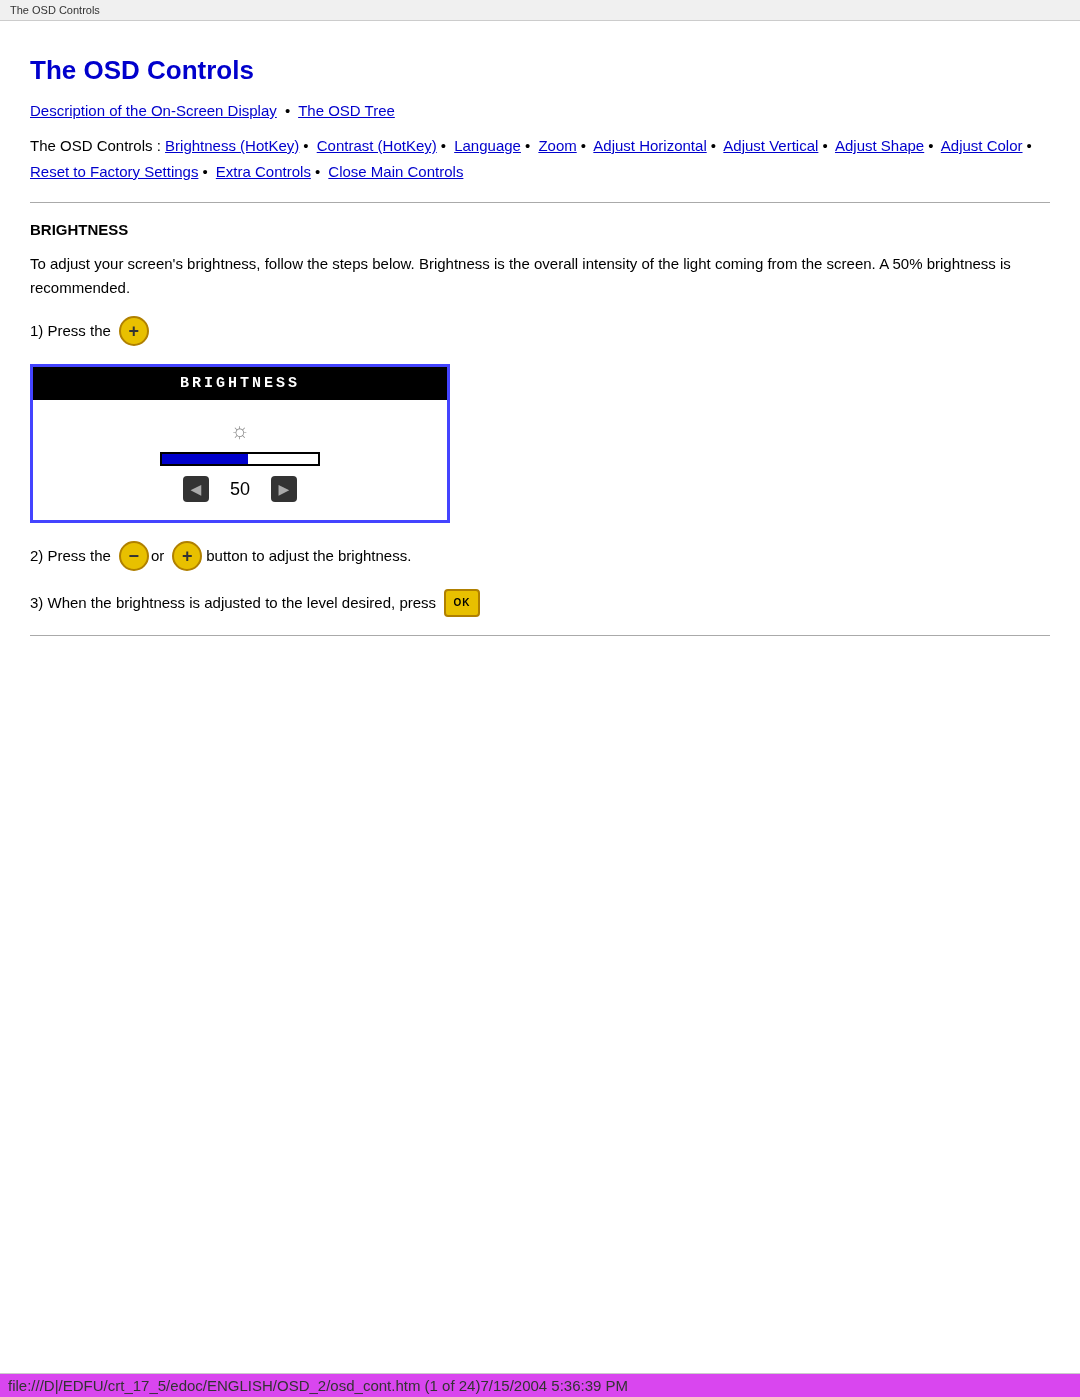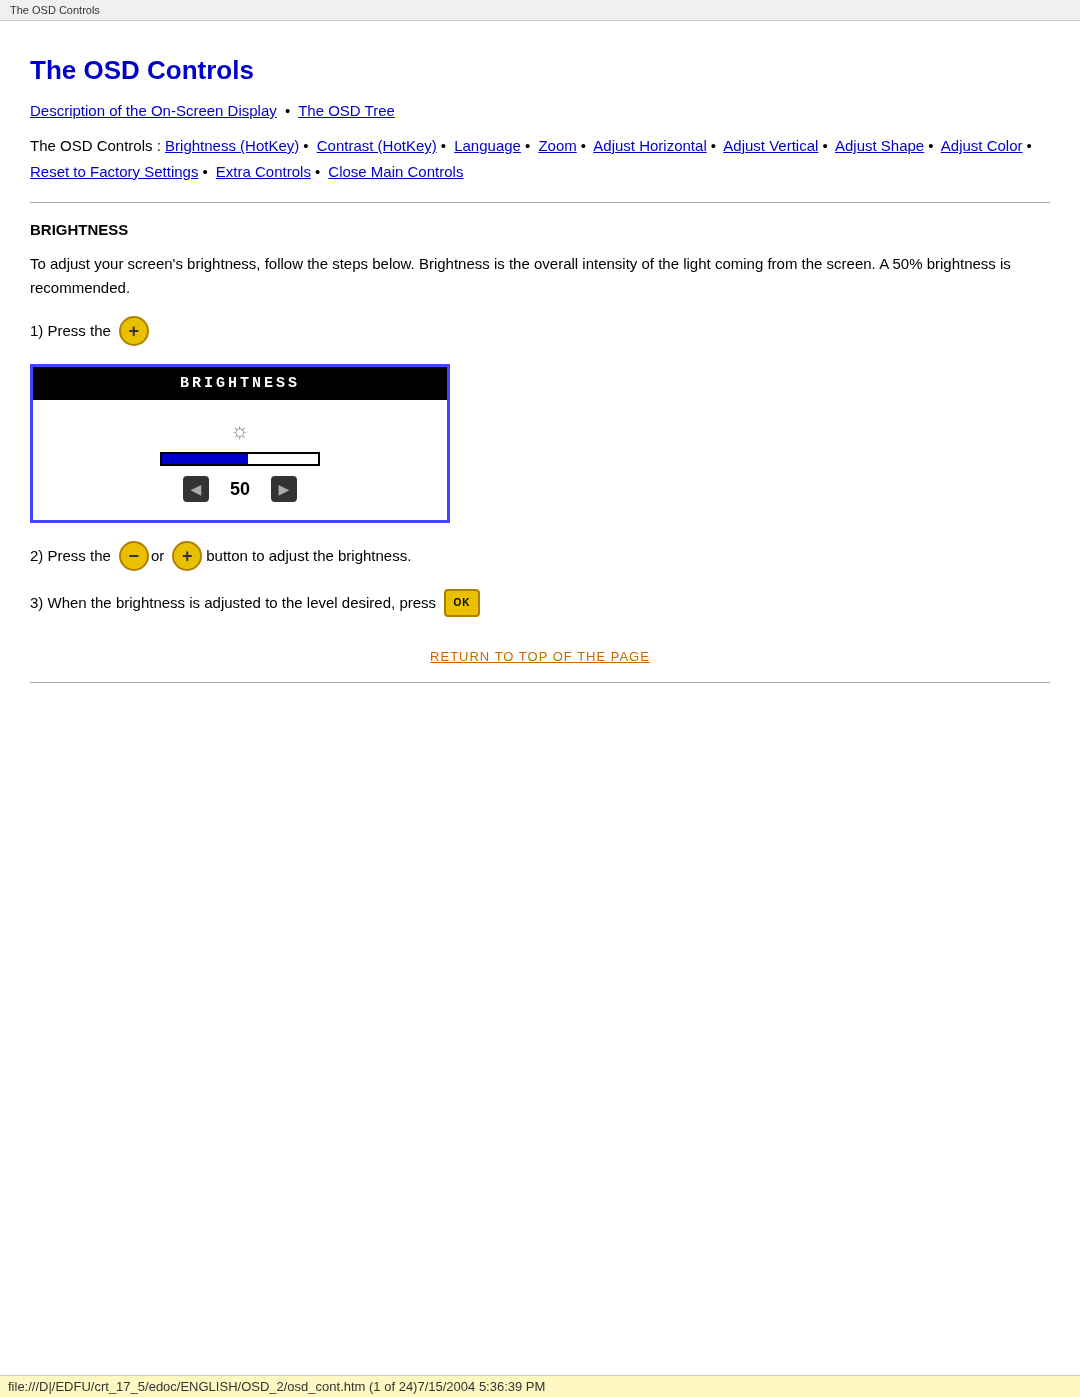--- a/index.html
+++ b/index.html
@@ -152,43 +152,43 @@
       justify-content: center;
       width: 26px;
       height: 26px;
       background: #333;
       border-radius: 4px;
       color: #aaa;
       font-size: 14px;
     }
     .osd-value {
       font-size: 18px;
-      font-weight: bold;
+      font-weight: normal;
       color: #000;
       min-width: 30px;
       text-align: center;
     }
     .return-link {
       text-align: center;
       margin: 30px 0 18px 0;
     }
     .return-link a {
       color: #cc6600;
       text-decoration: underline;
       font-size: 13px;
       letter-spacing: 1px;
     }
     .status-bar {
       position: fixed;
       bottom: 0;
       left: 0;
       right: 0;
-      background: #fef9c3;
+      background: #d946ef;
       border-top: 1px solid #ccc;
-      font-size: 13px;
+      font-size: 15px;
       padding: 3px 8px;
       color: #333;
     }
     .bullet {
       margin: 0 4px;
       color: #000;
     }
   </style>
 </head>
 <body>
@@ -251,22 +251,19 @@
     <span>or</span>
     <span class="btn-icon">+</span>
     <span>button to adjust the brightness.</span>
   </div>
 
   <div class="step-line" style="flex-wrap:wrap; align-items:center;">
     <span>3) When the brightness is adjusted to the level desired, press</span>
     <span class="ok-btn-icon">OK</span>
   </div>
 
-  <div class="return-link">
-    <a>RETURN TO TOP OF THE PAGE</a>
-  </div>
 
   <hr class="section-divider">
 
 
 </div>
 
 <div class="status-bar">file:///D|/EDFU/crt_17_5/edoc/ENGLISH/OSD_2/osd_cont.htm (1 of 24)7/15/2004 5:36:39 PM</div>
 
 </body></html>

